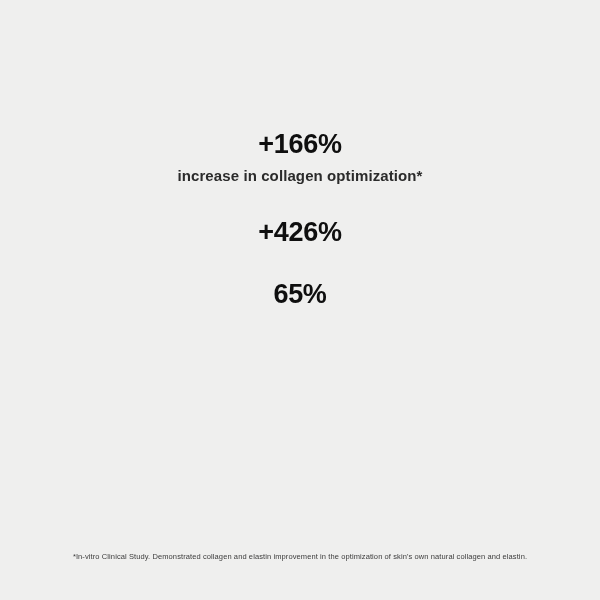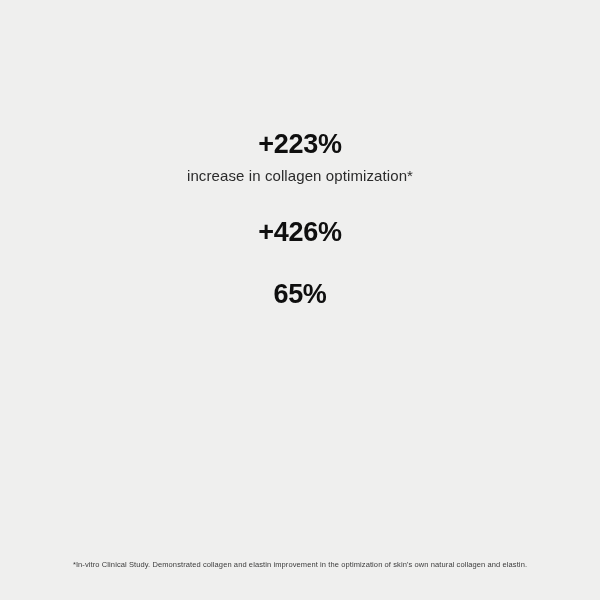--- a/index.html
+++ b/index.html
@@ -30,47 +30,47 @@
     font-size: 27px;
     font-weight: 700;
     line-height: 34px;
     letter-spacing: -0.3px;
     color: #0f0f0f;
   }
   .stat-desc {
     margin: 3px auto 0 auto;
     max-width: 340px;
     font-size: 15px;
-    font-weight: 400;
+    font-weight: 700;
     line-height: 23px;
     letter-spacing: 0.1px;
     color: #2b2b2b;
   }
   .footnotes {
     position: absolute;
     left: 0;
     right: 0;
     bottom: 28px;
     text-align: center;
     color: #3c3c3c;
   }
   .footnotes p {
-    margin: 0;
+    margin: 8px;
     font-size: 7.5px;
     line-height: 14px;
     letter-spacing: 0.1px;
   }
 </style>
 </head>
 <body>
 
 <main class="stats-column">
 
   <section class="stat-block">
-    <h2 class="stat-value">+223%</h2>
+    <h2 class="stat-value">+166%</h2>
     <p class="stat-desc">increase in collagen optimization*</p>
   </section>
 
   <section class="stat-block">
     <h2 class="stat-value">+426%</h2>
   </section>
 
   <section class="stat-block">
   </section>
 

